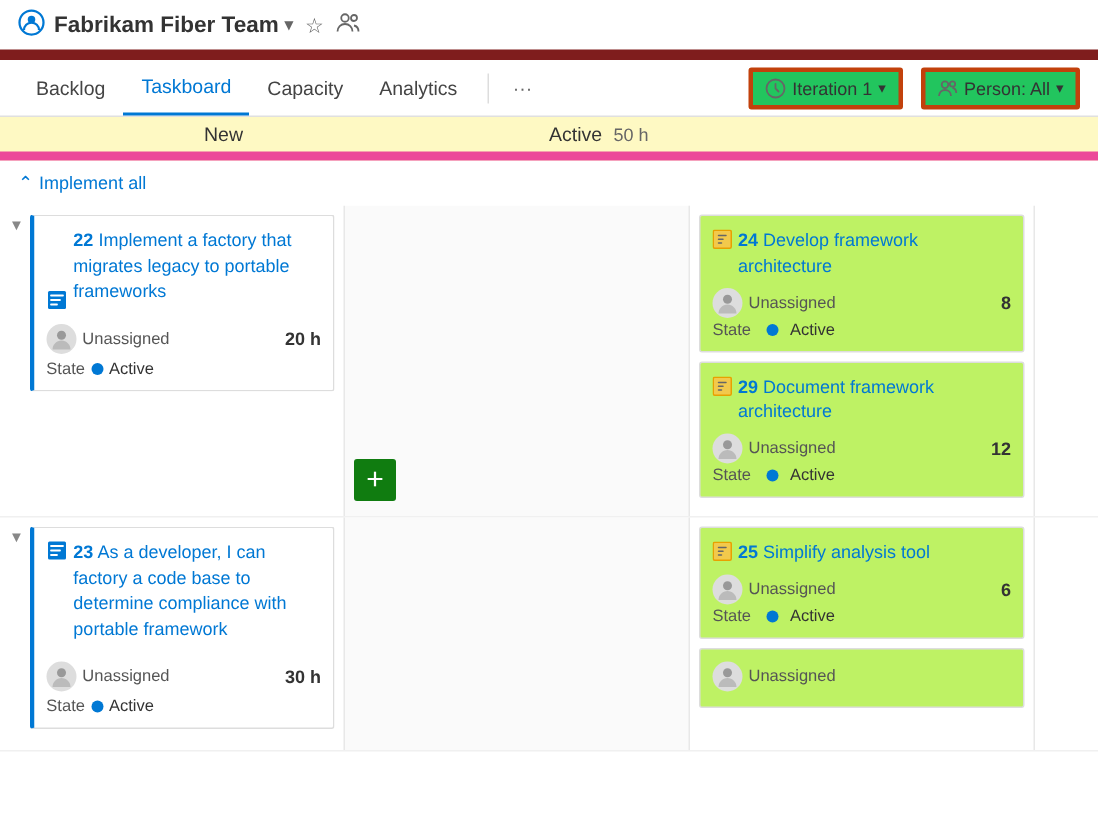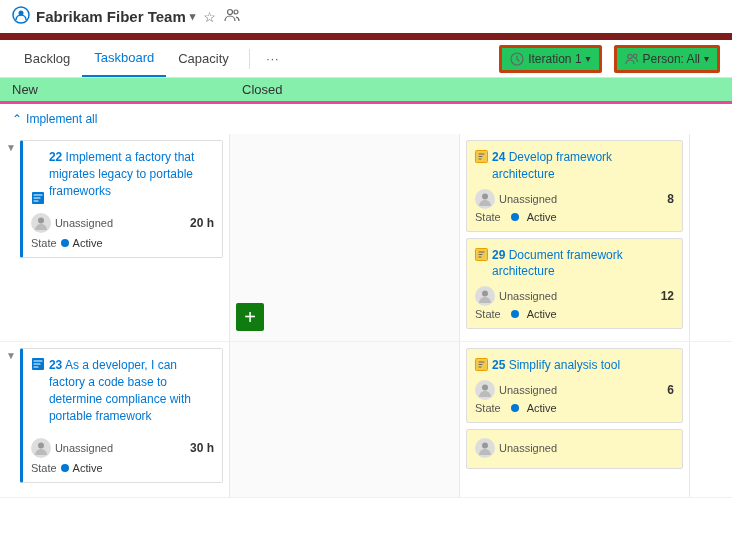--- a/index.html
+++ b/index.html
@@ -42,21 +42,21 @@
     .user-info { display: flex; align-items: center; gap: 4px; font-size: 11px; color: #555; }
     .user-avatar { width: 20px; height: 20px; border-radius: 50%; background: #ddd; display: flex; align-items: center; justify-content: center; font-size: 9px; color: #666; overflow: hidden; }
     .user-avatar svg { width: 18px; height: 18px; }
     .story-hours { font-size: 12px; font-weight: 600; }
     .story-state { display: flex; align-items: center; gap: 4px; font-size: 11px; color: #555; }
     .state-dot { width: 8px; height: 8px; border-radius: 50%; background: #0078d4; display: inline-block; }
     .state-label { font-size: 11px; color: #333; }
 
     
     .task-card {
-      background: #fef9c3;
+      background: #bef264;
       border: 1px solid #ddd;
       border-radius: 2px;
       padding: 8px;
       margin-bottom: 6px;
     }
     .task-header { display: flex; align-items: flex-start; gap: 4px; margin-bottom: 6px; }
     .task-title { font-size: 12px; line-height: 1.4; color: #0078d4; cursor: pointer; flex: 1; }
     .task-title .task-id { font-weight: 600; }
     .task-meta { display: flex; align-items: center; justify-content: space-between; margin-bottom: 2px; }
     .task-num { font-size: 12px; font-weight: 600; }
@@ -104,20 +104,21 @@
         <path d="M12 9c1.8.4 3 1.9 3 4" stroke="#666" stroke-width="1.2" fill="none"></path>
       </svg>
     </span>
   </div>
 </div>
 
 <div class="nav-bar">
   <a class="nav-item">Backlog</a>
   <a class="nav-item active">Taskboard</a>
   <a class="nav-item">Capacity</a>
+  <a class="nav-item">Analytics</a>
   <span class="nav-divider"></span>
   <span class="nav-dots">···</span>
   <div class="nav-right">
     <button class="iteration-btn">
       <svg width="14" height="14" viewBox="0 0 14 14" fill="none">
         <circle cx="7" cy="7" r="6" stroke="#666" stroke-width="1.2" fill="none"></circle>
         <path d="M7 4v3l2 2" stroke="#666" stroke-width="1.2" stroke-linecap="round"></path>
       </svg>
       <span>Iteration 1</span>
       <span style="font-size:10px;">▾</span>
@@ -130,26 +131,27 @@
         <circle cx="10" cy="3" r="1.8" stroke="#666" stroke-width="1.2" fill="none"></circle>
       </svg>
       <span>Person: All</span>
       <span style="font-size:10px;">▾</span>
     </button>
   </div>
 </div>
 
 <div class="main">
 
-  <div style="display:flex; padding: 4px 12px; background:#86efac; border-bottom:3px solid #ec4899;justify-content:center;">
+  <div style="display:flex; padding: 4px 12px; background:#fef9c3; border-bottom:6px solid #ec4899;justify-content:center;">
     <div style="width:230px;min-width:230px;">
       <span style="font-size:13px;color:#333;">New</span>
     </div>
-    <div style="flex:1;">
-      <span style="font-size:13px;color:#333;">Closed</span>
+    <div style="width:230px;min-width:230px;">
+      <span style="font-size:13px;color:#333;">Active</span>
+      <span style="font-size:12px;color:#666;margin-left:4px;">50 h</span>
     </div>
   </div>
 
   <div class="collapse-bar">
     <span style="font-size:12px;color:#0078d4;">⌃</span>
     <span>Implement all</span>
   </div>
 
   <div class="board-outer">
 

